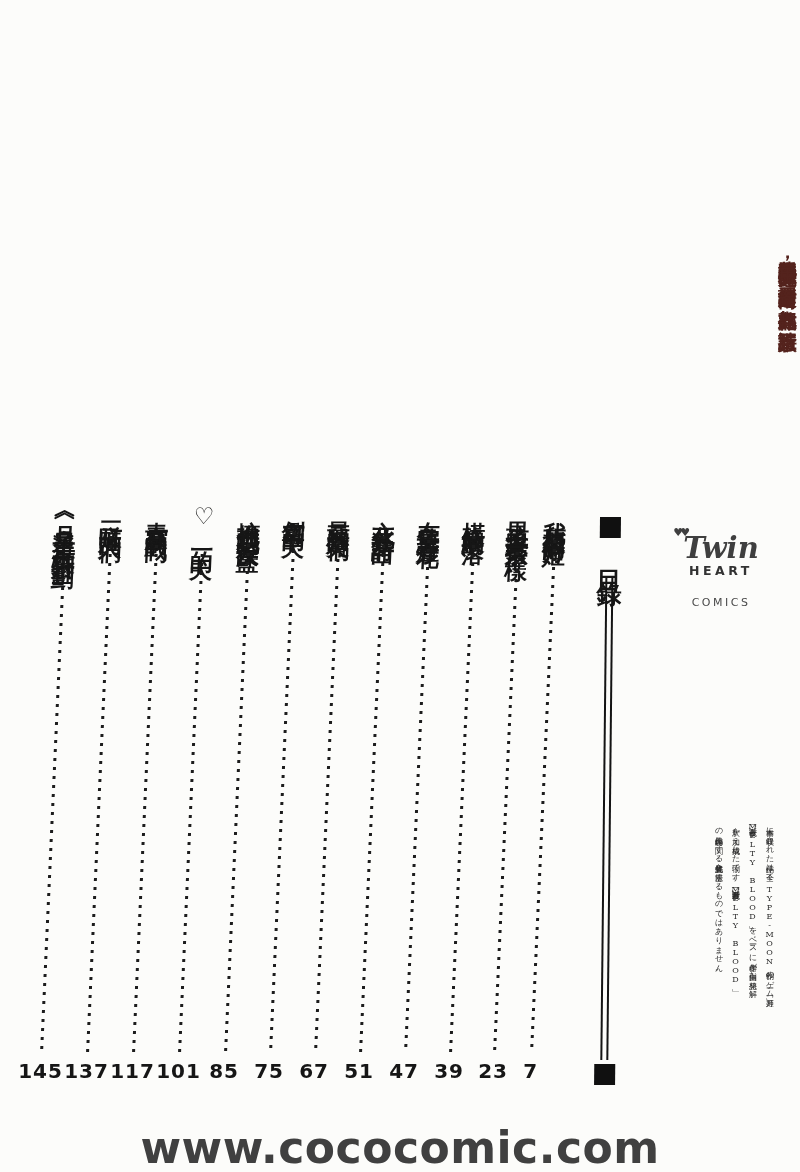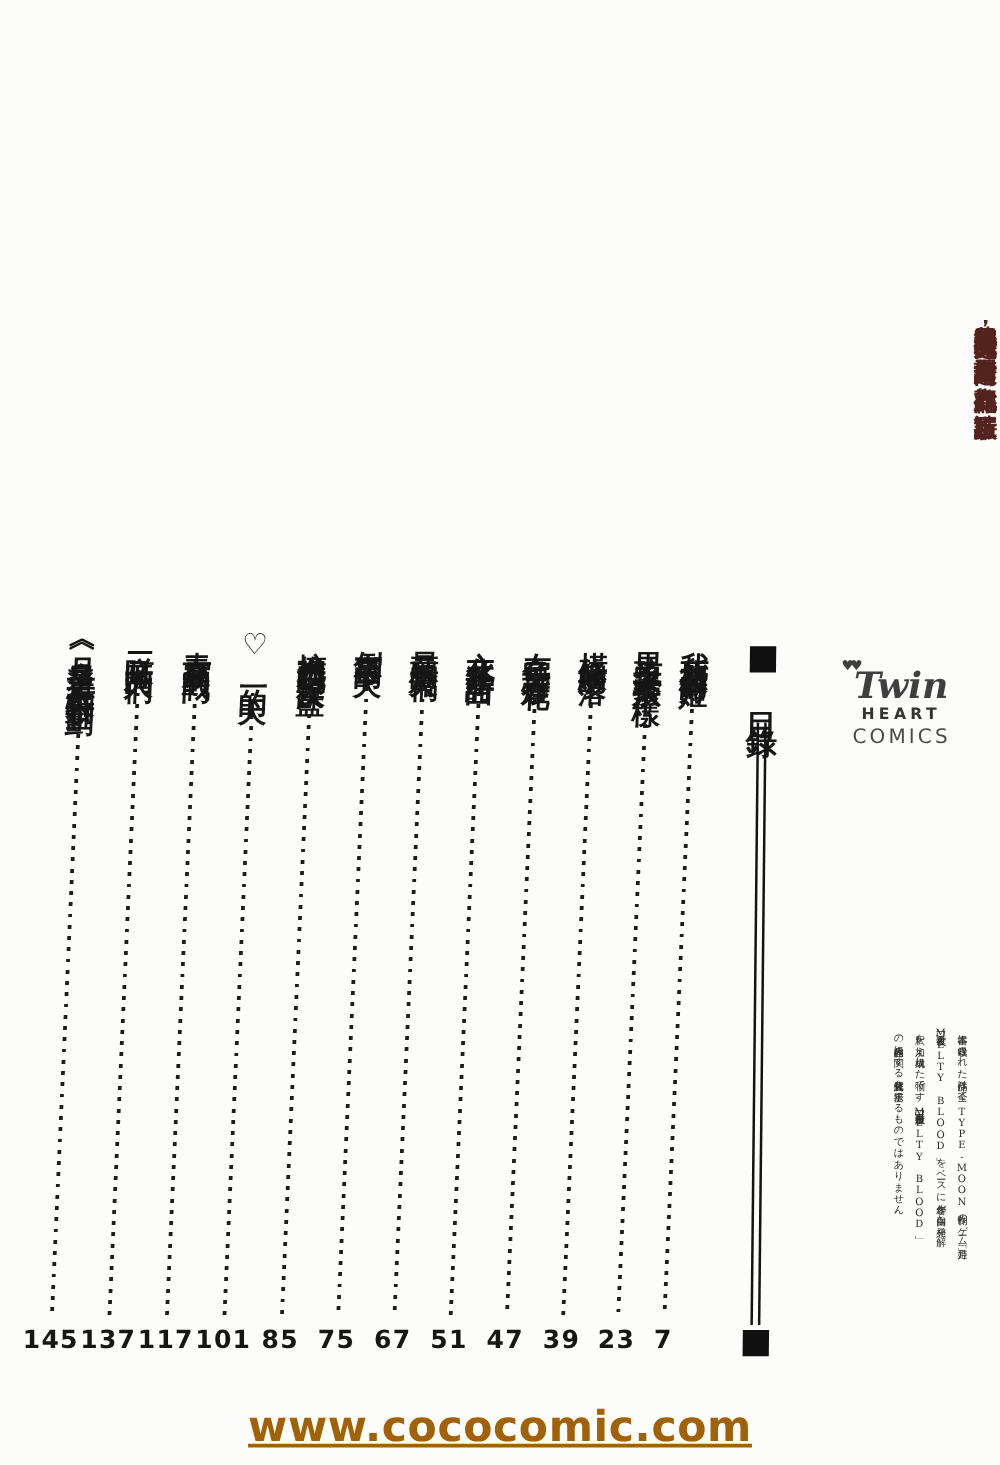--- a/index.html
+++ b/index.html
@@ -25,21 +25,21 @@
 
   
   .logo{position:absolute; right:40px; top:534px; width:78px; text-align:center; color:#3f3f3f;}
   .logo-script{
     font-family:"DejaVu Serif","Liberation Serif",serif;
     font-style:italic; font-weight:bold; font-size:29px; line-height:1;
     position:relative; display:inline-block;
   }
   .logo-hearts{position:absolute; top:-7px; left:-10px; font-size:11px; letter-spacing:-3px; color:#3f3f3f;}
   .logo-line2{font-size:12.5px; font-weight:bold; letter-spacing:3.5px; margin-top:0; color:#333;}
-  .logo-line3{font-size:16px; letter-spacing:2.5px; margin-top:1px; color:#4a4a4a;}
+  .logo-line3{font-size:11px; letter-spacing:2.5px; margin-top:18px; color:#4a4a4a;}
 
   
   .toc-header{
     position:absolute; left:588px; top:517px; width:44px; height:568px;
     display:flex; flex-direction:column; align-items:center;
     transform:skewX(-0.6deg); transform-origin:50% 0;
   }
   .sq{width:21px; height:21px; background:#101010; flex:0 0 auto;}
   .toc-title{
     writing-mode:vertical-rl; text-orientation:mixed;
@@ -80,23 +80,22 @@
     position:absolute; right:22px; top:822px; height:250px;
     writing-mode:vertical-rl; text-orientation:upright;
     white-space:pre-line; overflow:hidden;
     font-family:"DejaVu Serif","Liberation Serif",serif;
     font-size:8px; line-height:17px; color:#2a2a2a;
   }
 
   
   .watermark{
     position:absolute; left:50%; top:1122px; transform:translateX(-50%);
-    font-size:34px; font-weight:bold; letter-spacing:0.5px; color:#a16207;
+    font-size:44px; font-weight:bold; letter-spacing:0.5px; color:#404040;
     white-space:nowrap;
-    text-decoration:underline;
   }
 </style>
 </head>
 <body>
 
 <div class="page">
 
   <div class="notice-vertical">此版本為日語研究同好交流之用，請勿用於商業用途。如喜歡此作品，請支持正版。</div>
 
   <div class="logo">

